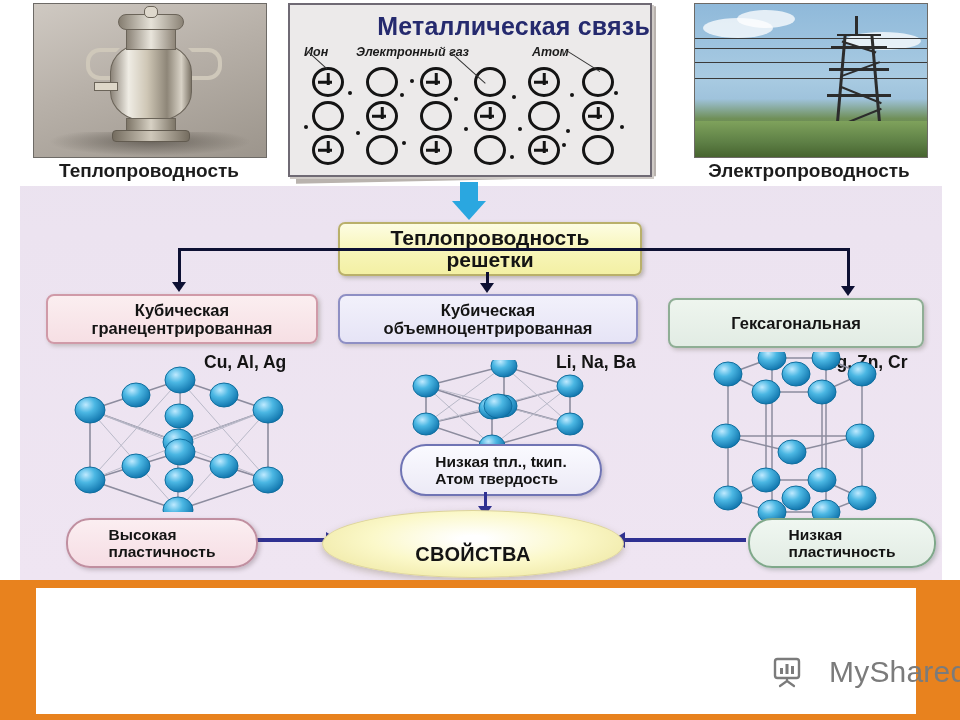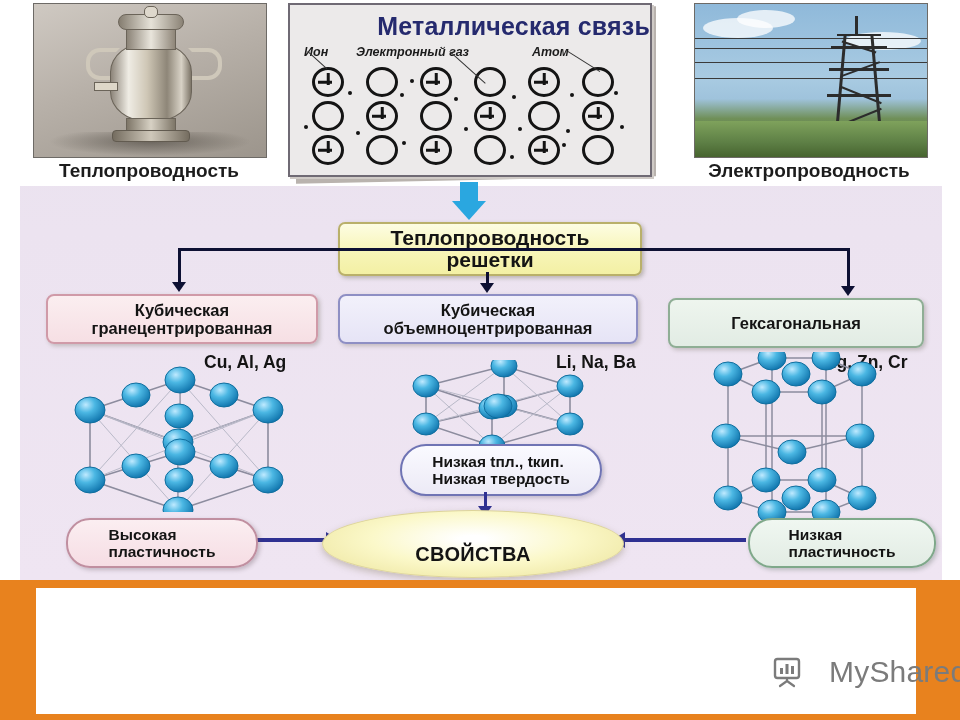--- a/index.html
+++ b/index.html
@@ -384,21 +384,21 @@
         <ellipse cx="96" cy="146" rx="14" ry="12"></ellipse>
         <ellipse cx="72" cy="160" rx="14" ry="12"></ellipse>
         <ellipse cx="126" cy="160" rx="14" ry="12"></ellipse>
       </g>
     </svg>
   </div>
 
   <div class="pill temp">
     <div>
       <span>Низкая tпл., tкип.</span><br>
-      <span>Низкая твердость</span>
+      <span>Атом твердость</span>
     </div>
   </div>
 
   <div class="ln" style="left:484px;top:492px;width:3px;height:20px;background:#2f3192;"></div>
   <div class="ah-down" style="left:478px;top:506px;border-top-color:#2f3192;"></div>
 
   <div class="ln" style="left:256px;top:538px;width:78px;height:4px;background:#2f3192;"></div>
   <div class="ah-right" style="left:326px;top:532px;"></div>
 
   <div class="ln" style="left:620px;top:538px;width:126px;height:4px;background:#2f3192;"></div>

